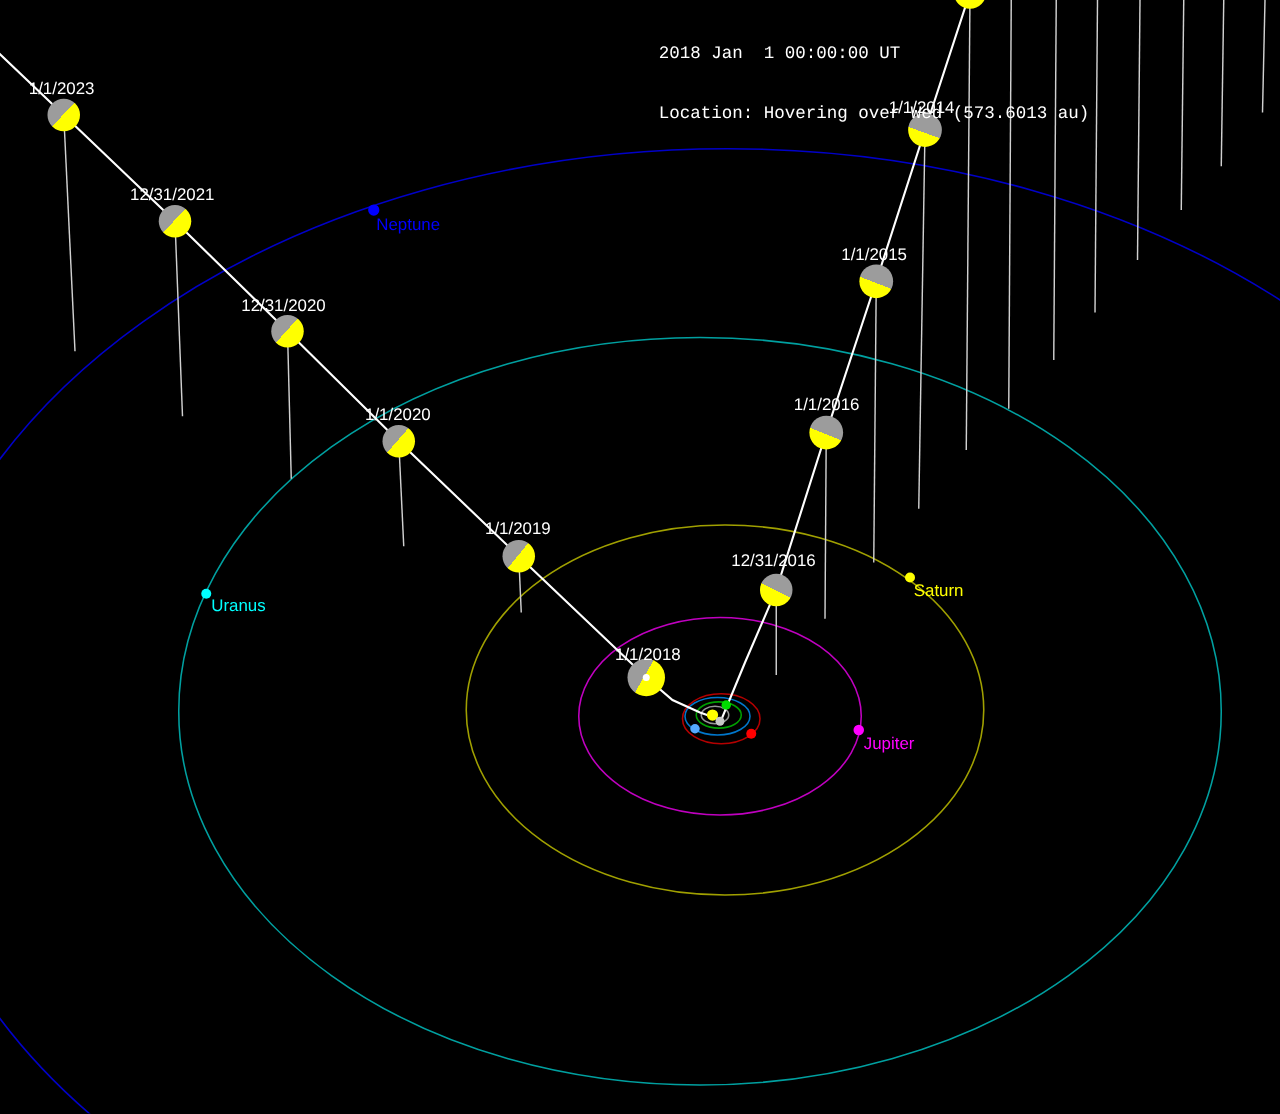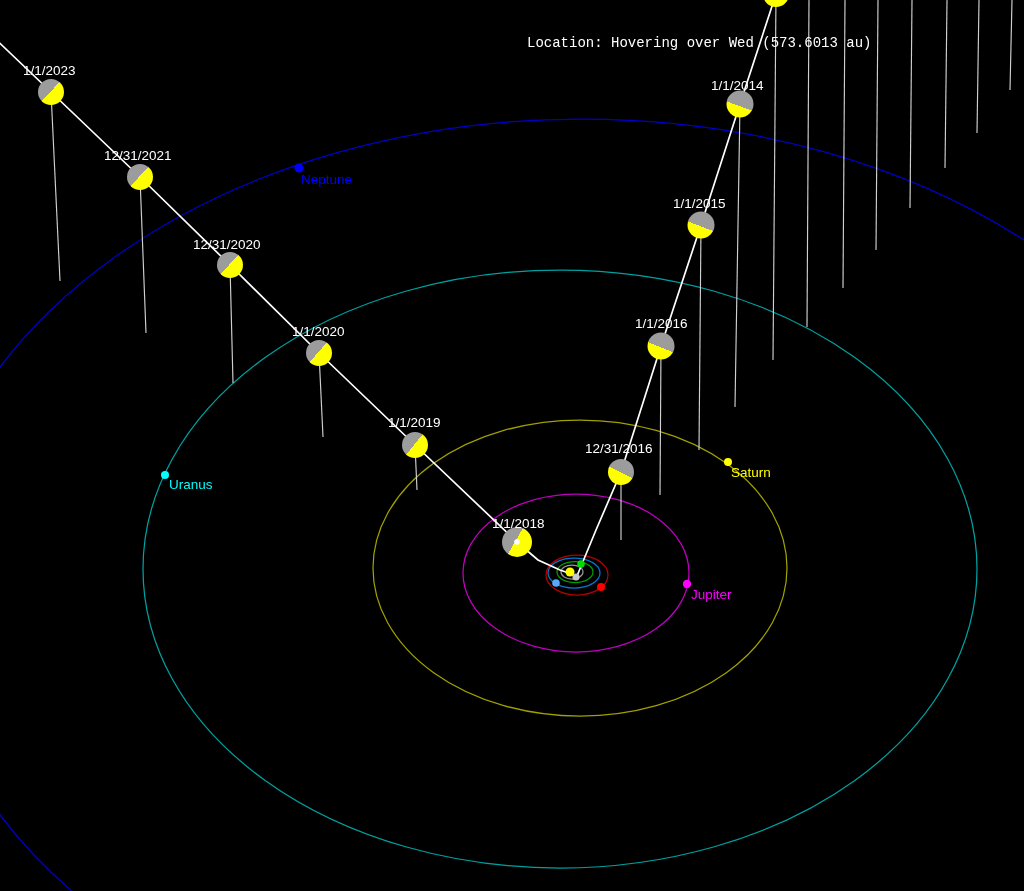--- a/index.html
+++ b/index.html
@@ -154,15 +154,16 @@
         <text x="292" y="336" fill="#FFFFFF">1/1/2020</text>
         <text x="388" y="427" fill="#FFFFFF">1/1/2019</text>
         <text x="492" y="528" fill="#FFFFFF">1/1/2018</text>
         <text x="585" y="453" fill="#FFFFFF">12/31/2016</text>
         <text x="635" y="328" fill="#FFFFFF">1/1/2016</text>
         <text x="673" y="208" fill="#FFFFFF">1/1/2015</text>
         <text x="711" y="90" fill="#FFFFFF">1/1/2014</text>
       </g>
     </svg>
   <div class="header">
+    <div>2018 Jan  1 00:00:00 UT</div>
     <div>Location: Hovering over Wed (573.6013 au)</div>
   </div>
 </div>
 
 </body></html>

